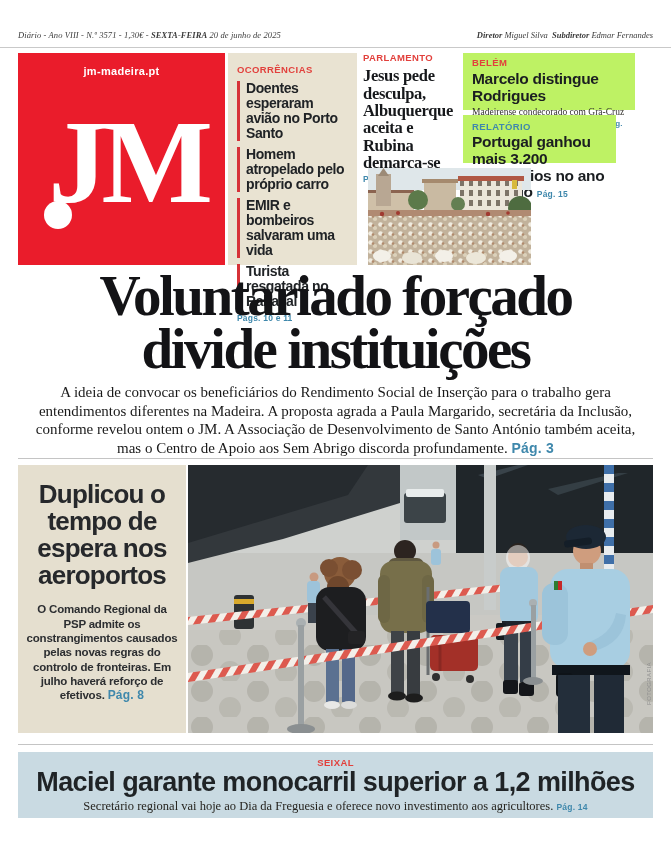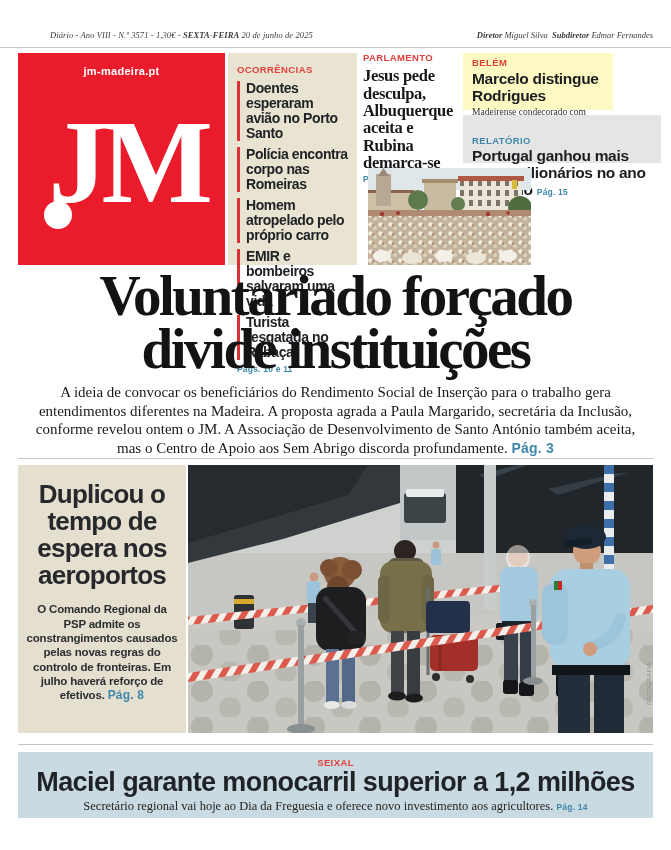--- a/index.html
+++ b/index.html
@@ -1,21 +1,21 @@
 <!DOCTYPE html>
 <html><head>
 <meta charset="utf-8">
 <style>
   * { margin:0; padding:0; box-sizing:border-box; }
   html,body { background:#ffffff; }
   .page { position:relative; width:671px; height:850px; background:#fff; overflow:hidden;
           font-family:"Liberation Sans", sans-serif; color:#1d2023; }
 
   
-  .dateline { position:absolute; top:30px; left:18px; font:italic 8.5px/1.2 "Liberation Serif", serif; color:#3c3c3c; letter-spacing:.1px;margin-left:32px;}
+  .dateline { position:absolute; top:30px; left:18px; font:italic 8.5px/1.2 "Liberation Serif", serif; color:#3c3c3c; letter-spacing:.1px;}
   .dateline b { font-weight:bold; }
   .staff { position:absolute; top:30px; right:18px; font:italic 8.5px/1.2 "Liberation Serif", serif; color:#3c3c3c; }
   .staff b { font-weight:bold; }
   .award { position:absolute; top:5px; left:278px; line-height:1; }
   .award-european { font:bold 10px/1 "Liberation Serif", serif; color:#c41e26; margin-left:22px; }
   .award-news { font:bold italic 21px/1 "Liberation Serif", serif; color:#1d2d56; letter-spacing:-.5px; }
   .award-row { display:flex; align-items:center; margin-left:42px; margin-top:1px; }
   .award-award { font:bold 12px/1 "Liberation Serif", serif; color:#c41e26; letter-spacing:1px; }
   .award-tagline { font:bold 6.5px/1 "Liberation Sans", sans-serif; color:#9aa0a4; letter-spacing:.6px; margin-left:6px; }
   .hrule { position:absolute; top:47px; left:0; width:671px; border-top:1px solid #c9c9c9; }
@@ -34,26 +34,26 @@
   .ocorr-box { position:absolute; left:210px; top:0; width:129px; height:212px; background:#e9e3d2; padding:12px 8px 6px 9px; }
   .ocorr-item { display:flex; margin-top:6px; }
   .ocorr-item .bar { width:3px; background:#d63238; margin-right:6px; flex:none; }
   .ocorr-item .txt { font:bold 14px/1.07 "Liberation Sans", sans-serif; letter-spacing:-.4px; color:#202326; }
   .ocorr-pages { margin-top:5px; }
 
   .parl-col { position:absolute; left:345px; top:0; width:98px; }
   .parl-head { margin-top:4px; font:bold 16.5px/1.05 "Liberation Serif", serif; letter-spacing:-.3px; color:#16181b; }
   .parl-pages { margin-top:4px; }
 
-  .belem-box { position:absolute; left:445px; top:0; width:150px; height:57px; background:#fef9c3; padding:5px 9px; }
+  .belem-box { position:absolute; left:445px; top:0; width:172px; height:57px; background:#bef264; padding:5px 9px; }
   .belem-head { font:bold 15.5px/1.1 "Liberation Sans", sans-serif; letter-spacing:-.3px; margin-top:2px; color:#1b1e21;}
   .belem-sub { font:12px/1 "Liberation Serif", serif; font-size:9.5px; line-height:1.18; color:#32302c; margin-top:2px; }
   .belem-sub .pageref { font-size:8px; }
 
-  .relat-box { position:absolute; left:445px; top:62px; width:198px; height:48px; background:#e5e5e5; padding:21px 9px; }
+  .relat-box { position:absolute; left:445px; top:62px; width:153px; height:48px; background:#bef264; padding:7px 9px; }
   .relat-head { font:bold 15.5px/1.07 "Liberation Sans", sans-serif; letter-spacing:-.3px; margin-top:2px; color:#1b1e21;}
 
   .crowd-photo { position:absolute; left:350px; top:115px; width:163px; height:97px; overflow:hidden; }
   .corpo-box { position:absolute; left:519px; top:115px; width:116px; height:97px; background:#ccdce3; padding:6px 8px; }
   .corpo-head { font:bold 16px/1.06 "Liberation Sans", sans-serif; letter-spacing:-.4px; margin-top:3px; color:#1b1e21;}
 
   
   .main-headline { position:absolute; top:269px; left:0; width:671px; text-align:center;
                    font:bold 57px/0.93 "Liberation Serif", serif; letter-spacing:-2.5px; color:#131316; }
   .lede { position:absolute; top:383px; left:35px; width:601px; text-align:center;
@@ -97,24 +97,20 @@
       <div class="jm-site">jm-madeira.pt</div>
       <div class="jm-dot"></div>
       <div class="jm-logo">JM</div>
     </div>
 
     <div class="ocorr-box">
       <div class="kicker">OCORRÊNCIAS</div>
       <div class="ocorr-item">
           <div class="bar"></div>
           <div class="txt">Doentes esperaram avião no Porto Santo</div>
-        </div>
-      <div class="ocorr-item">
-          <div class="bar"></div>
-          <div class="txt">Polícia encontra corpo nas Romeiras</div>
         </div>
       <div class="ocorr-item">
           <div class="bar"></div>
           <div class="txt">Homem atropelado pelo próprio carro</div>
         </div>
       <div class="ocorr-item">
           <div class="bar"></div>
           <div class="txt">EMIR e bombeiros salvaram uma vida</div>
         </div>
       <div class="ocorr-item">

